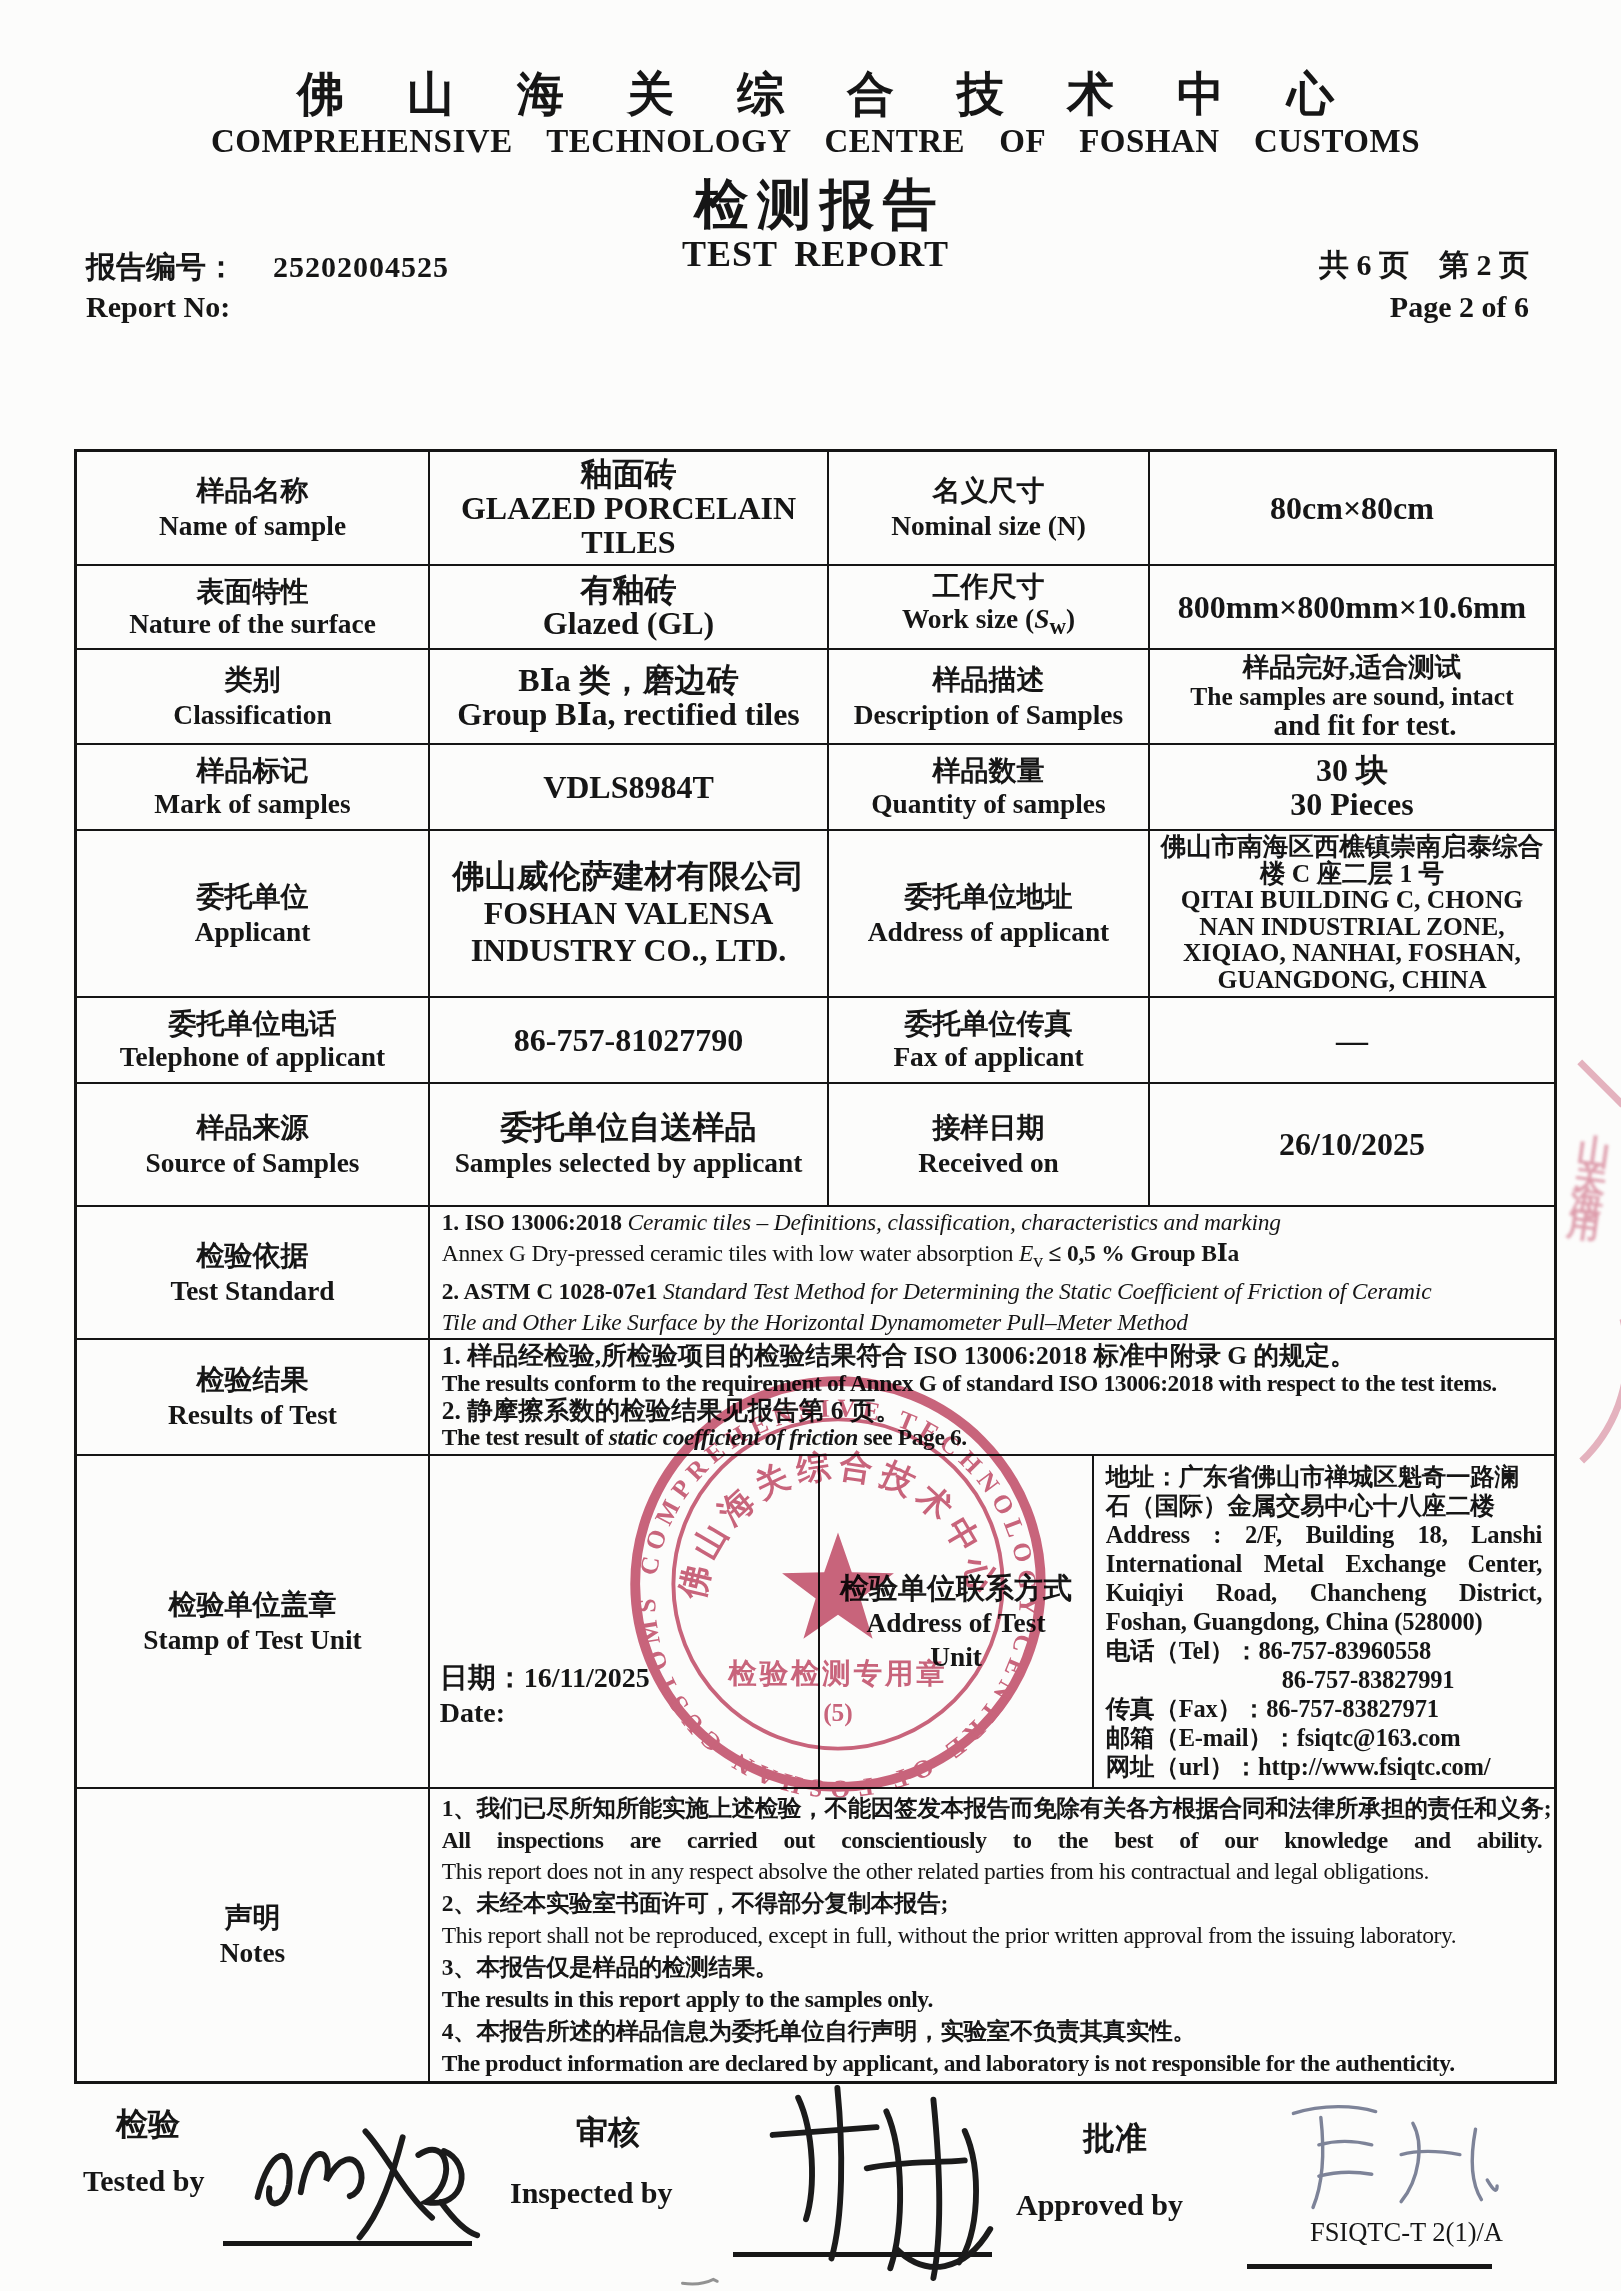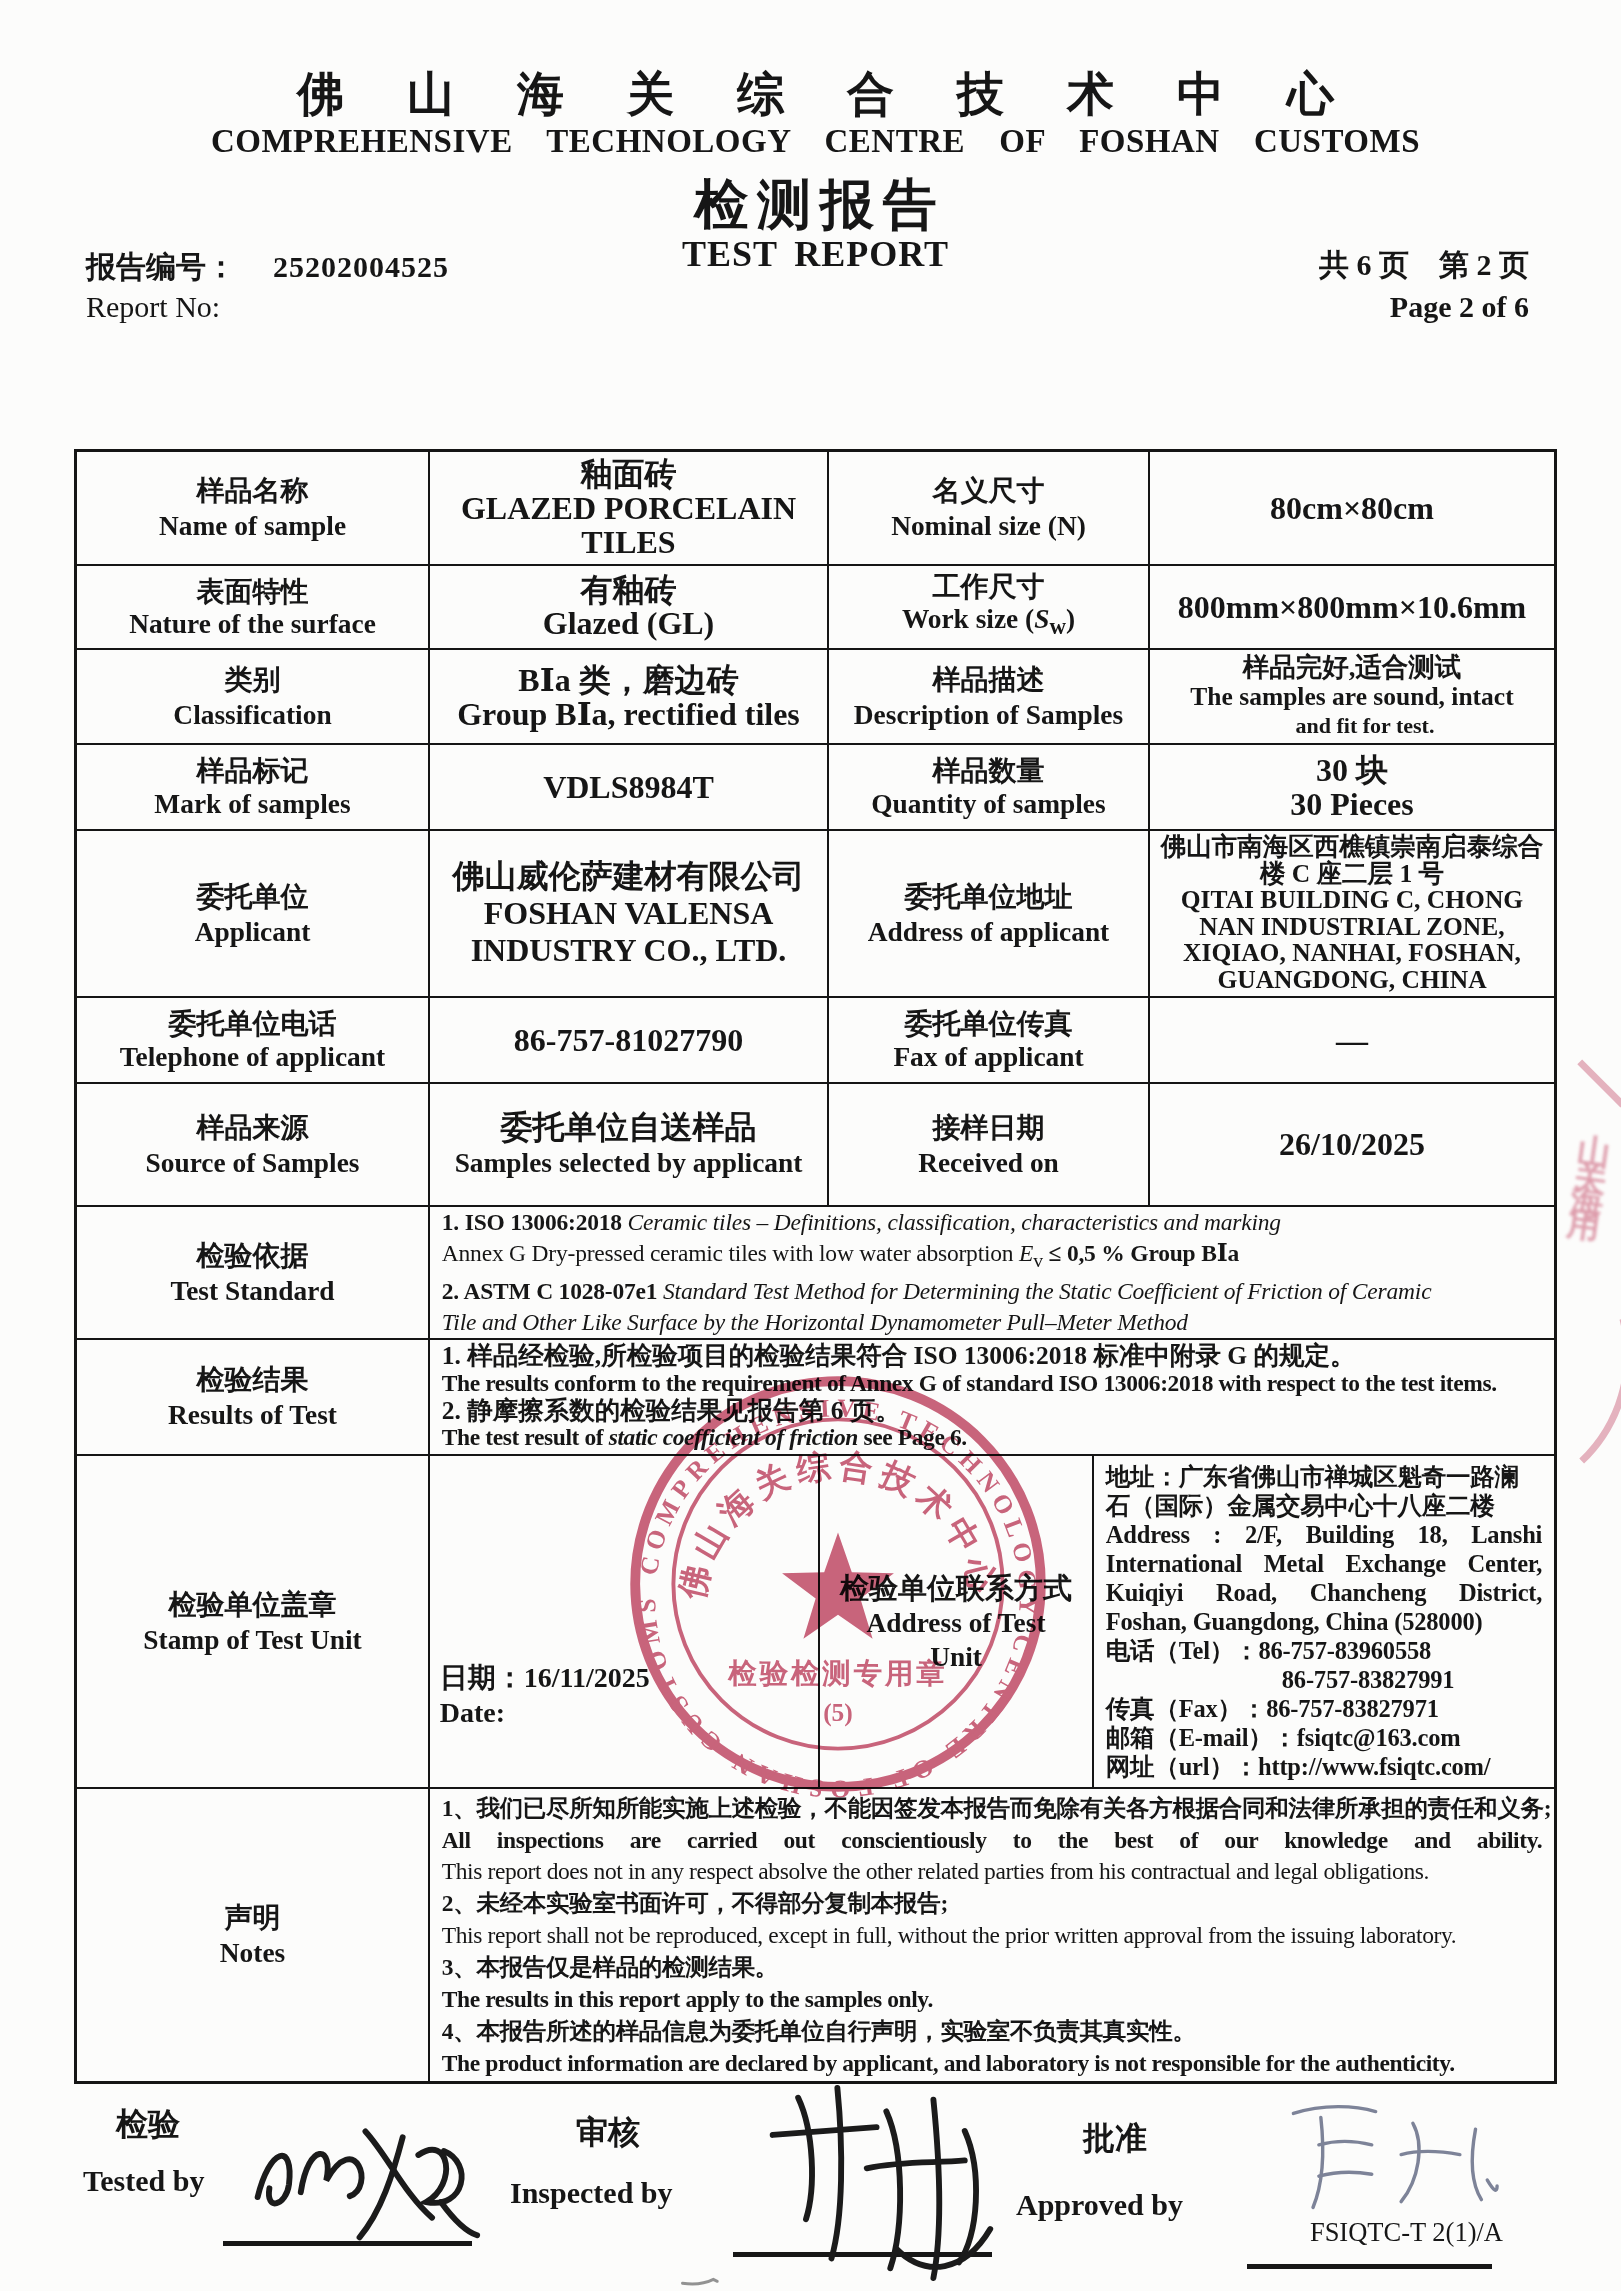--- a/index.html
+++ b/index.html
@@ -19,21 +19,21 @@
   .org-cn{left:74px;top:63px;width:1483px;text-align:center;
     font-size:47px;font-weight:bold;letter-spacing:63px;padding-left:63px;box-sizing:border-box;}
   .org-en{left:74px;top:123px;width:1483px;text-align:center;
     font-size:33px;font-weight:bold;word-spacing:25.5px;letter-spacing:0.5px;}
   .doc-title-cn{left:74px;top:169px;width:1483px;text-align:center;
     font-size:54px;font-weight:bold;letter-spacing:8.8px;padding-left:8.8px;box-sizing:border-box;}
   .doc-title-en{left:74px;top:233px;width:1483px;text-align:center;
     font-size:36px;font-weight:bold;letter-spacing:1px;word-spacing:6.9px;}
   .report-no{left:86px;top:247px;font-size:30px;font-weight:bold;}
   .report-no .num{margin-left:37px;letter-spacing:1px;}
-  .report-no-en{left:86px;top:290px;font-size:30px;font-weight:normal;}
+  .report-no-en{left:86px;top:290px;font-size:30px;font-weight:bold;}
   .pages-cn{right:92px;top:245px;font-size:30px;font-weight:bold;text-align:right;}
   .pages-en{right:92px;top:290px;font-size:30px;font-weight:bold;text-align:right;}
 
   
   .tbl{left:74px;top:449px;width:1483px;border:3.9px solid #151515;box-sizing:border-box;background:transparent;}
   .trow{display:flex;border-top:2px solid #151515;box-sizing:border-box;}
   .trow:first-child{border-top:none;}
   .cell{box-sizing:border-box;border-left:2px solid #151515;
     display:flex;flex-direction:column;align-items:center;justify-content:center;
     text-align:center;padding:3.9px 7.8px;overflow:hidden;}
@@ -144,21 +144,21 @@
         <div class="val" style="line-height:34px;">BⅠa 类，磨边砖</div>
         <div class="val" style="line-height:34px;">Group BⅠa, rectified tiles</div>
       </div>
       <div class="cell c3">
         <div class="lab-cn">样品描述</div>
         <div class="lab-en">Description of Samples</div>
       </div>
       <div class="cell c4">
         <div class="val" style="font-size:26.5px;line-height:29px;">样品完好,适合测试</div>
         <div class="val" style="font-size:25.5px;line-height:29px;">The samples are sound, intact</div>
-        <div class="val" style="font-size:22px;line-height:29px;margin-left:26px;">and fit for test.</div>
+        <div class="val" style="font-size:29px;line-height:29px;margin-left:26px;">and fit for test.</div>
       </div>
     </div>
 
     <div class="trow" style="height:86px;">
       <div class="cell c1">
         <div class="lab-cn" style="line-height:34px;">样品标记</div>
         <div class="lab-en" style="line-height:33px;">Mark of samples</div>
       </div>
       <div class="cell c2">
         <div class="val">VDLS8984T</div>

